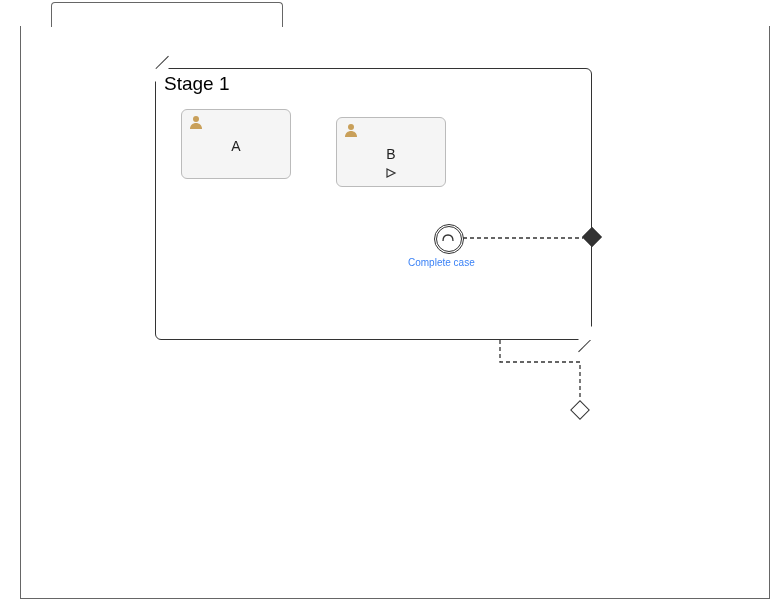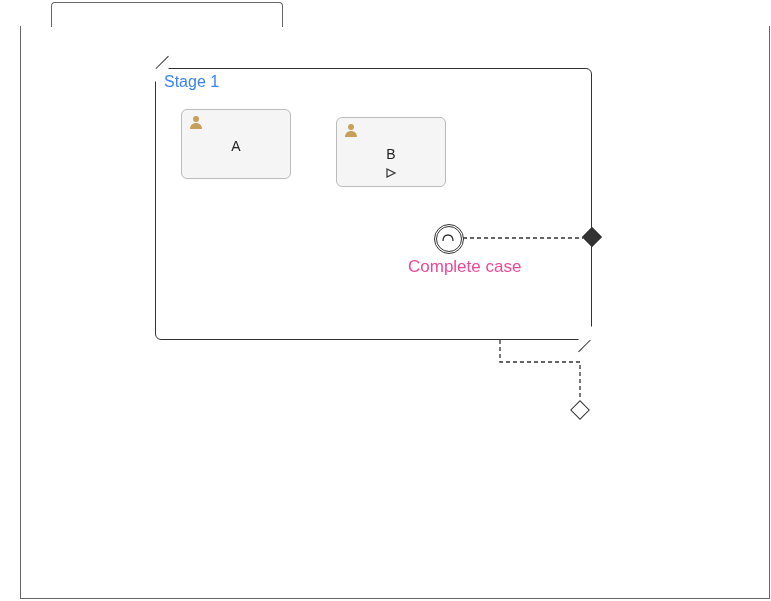--- a/index.html
+++ b/index.html
@@ -1,33 +1,33 @@
 <!DOCTYPE html>
 <html><head>
 <meta charset="utf-8">
 <style>
 body { margin:0; padding:0; background:#fff; font-family:Arial,sans-serif; }
 .canvas { position:relative; width:771px; height:601px; }
 .case-plan { position:absolute; border:1px solid #666; border-top:none; }
 .case-plan-tab { position:absolute; width:230px; height:24px; border:1px solid #666; border-bottom:none; border-radius:4px 4px 0 0; background:#fff; left:-1px; top:-24px; }
 .case-plan-tab::after { content:""; position:absolute; right:-10px; top:-1px; width:0; height:0; }
 .stage { position:absolute; border:1px solid #333; background:#fff; border-radius:6px; box-sizing:border-box; }
-.stage-label { position:absolute; top:4px; left:8px; font-size:16px; color:#3b82f6; }
+.stage-label { position:absolute; top:4px; left:8px; font-size:19px; color:#000000; }
 
 .stage::before { content:""; position:absolute; top:-1px; left:-1px; width:0; height:0; border-top:14px solid #fff; border-right:14px solid transparent; }
 .stage::after { content:""; position:absolute; bottom:-1px; right:-1px; width:0; height:0; border-bottom:14px solid #fff; border-left:14px solid transparent; }
 .stage .cut-tl { position:absolute; top:-2px; left:-2px; width:18px; height:2px; background:transparent; border-bottom:1px solid #333; transform:rotate(-45deg); transform-origin:left top; }
 .stage .cut-br { position:absolute; bottom:-2px; right:-2px; width:18px; height:2px; background:transparent; border-top:1px solid #333; transform:rotate(-45deg); transform-origin:right bottom; }
 .task { position:absolute; width:110px; height:70px; border:1px solid #bbb; border-radius:6px; background:#f5f5f5; box-sizing:border-box; }
 .task-label { position:absolute; width:100%; text-align:center; top:28px; font-size:14px; color:#222; }
 .person-icon { position:absolute; top:4px; left:6px; }
 .manual-marker { position:absolute; bottom:4px; left:50%; transform:translateX(-50%); font-size:12px; }
 .milestone { position:absolute; width:30px; height:30px; border:3px double #333; border-radius:50%; background:#fff; box-sizing:border-box; }
 .milestone-inner { position:absolute; top:4px; left:4px; width:14px; height:14px; }
-.milestone-label { position:absolute; white-space:nowrap; font-size:17px; color:#ec4899; }
+.milestone-label { position:absolute; white-space:nowrap; font-size:10px; color:#3b82f6; }
 .diamond { position:absolute; width:14px; height:14px; transform:rotate(45deg); box-sizing:border-box; }
 .diamond.filled { background:#333; border:1px solid #333; }
 .diamond.hollow { background:#fff; border:1.5px solid #333; }
 svg.connector { position:absolute; top:0; left:0; pointer-events:none; overflow:visible; }
 </style>
 </head>
 <body>
 
 <div class="canvas">
 

